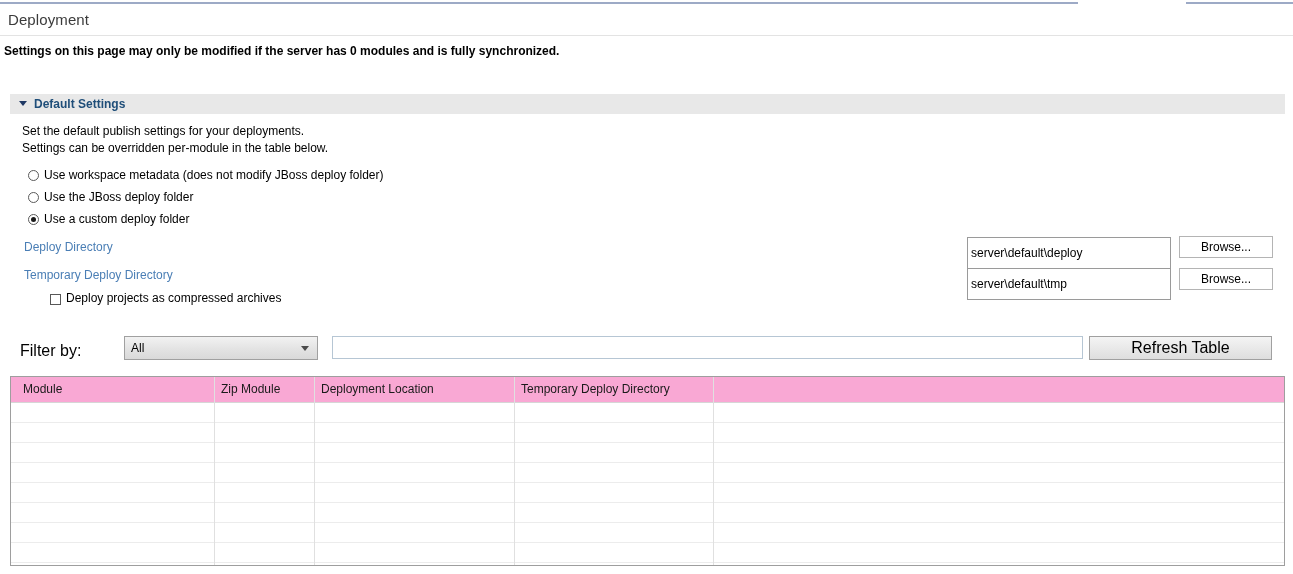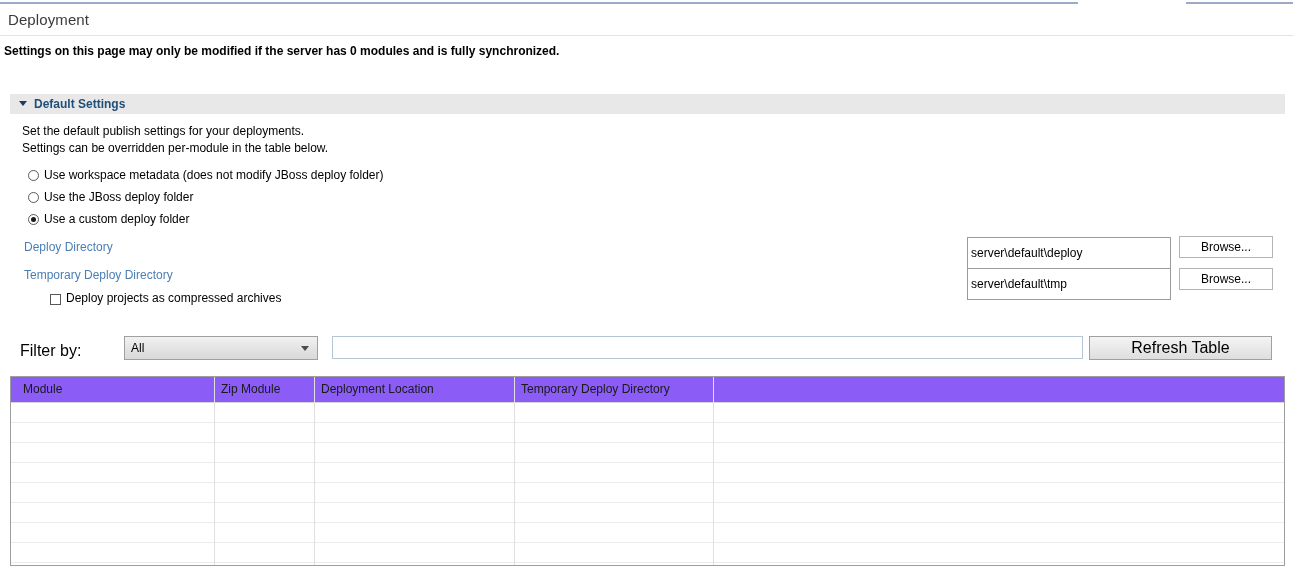--- a/index.html
+++ b/index.html
@@ -291,21 +291,21 @@
     box-sizing: border-box;
     border: 1px solid #9e9e9e;
     background: #ffffff;
     overflow: hidden;
   }
   #table-header {
     position: relative;
     height: 26px;
     box-sizing: border-box;
     border-bottom: 1px solid #d6d6d6;
-    background: #8b5cf6;
+    background: #f9a8d4;
   }
   .th {
     position: absolute;
     top: 5px;
     font-size: 12px;
     color: #1a1a1a;
     white-space: nowrap;
   }
   .col-sep {
     position: absolute;

